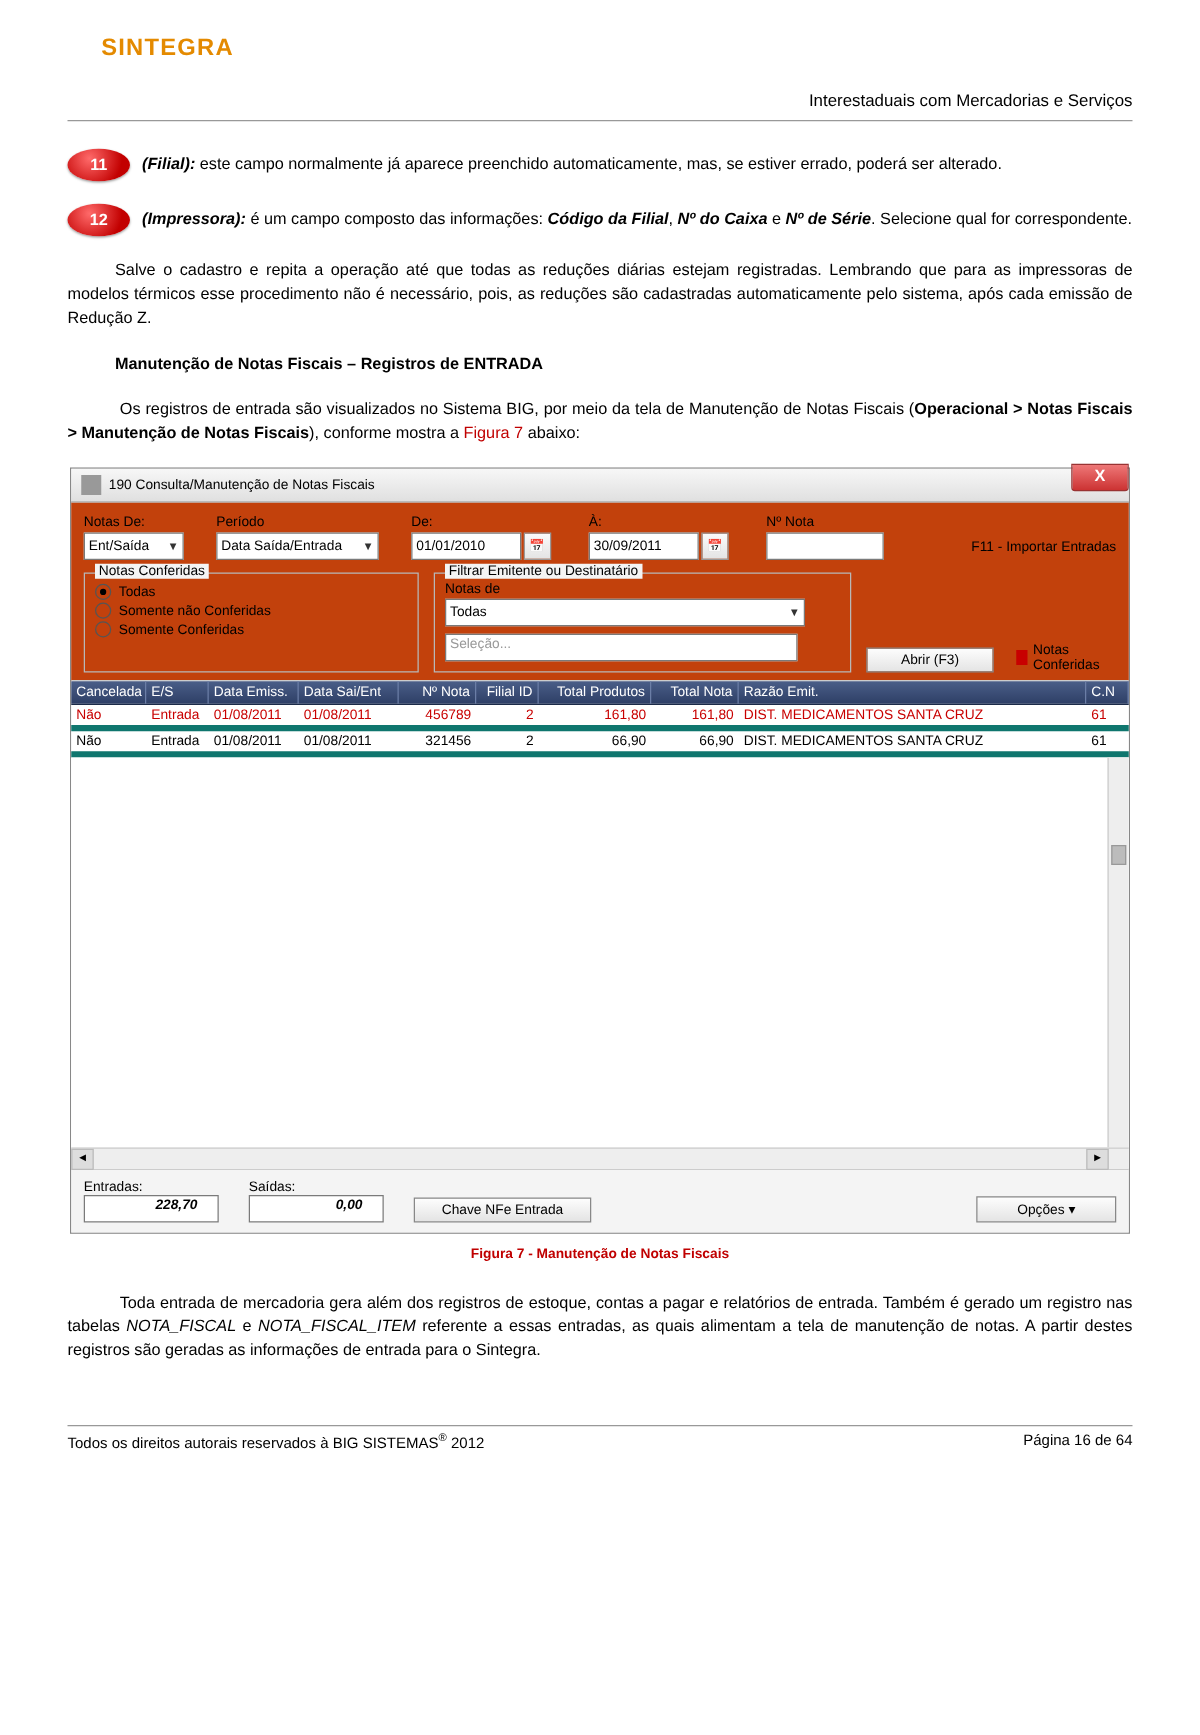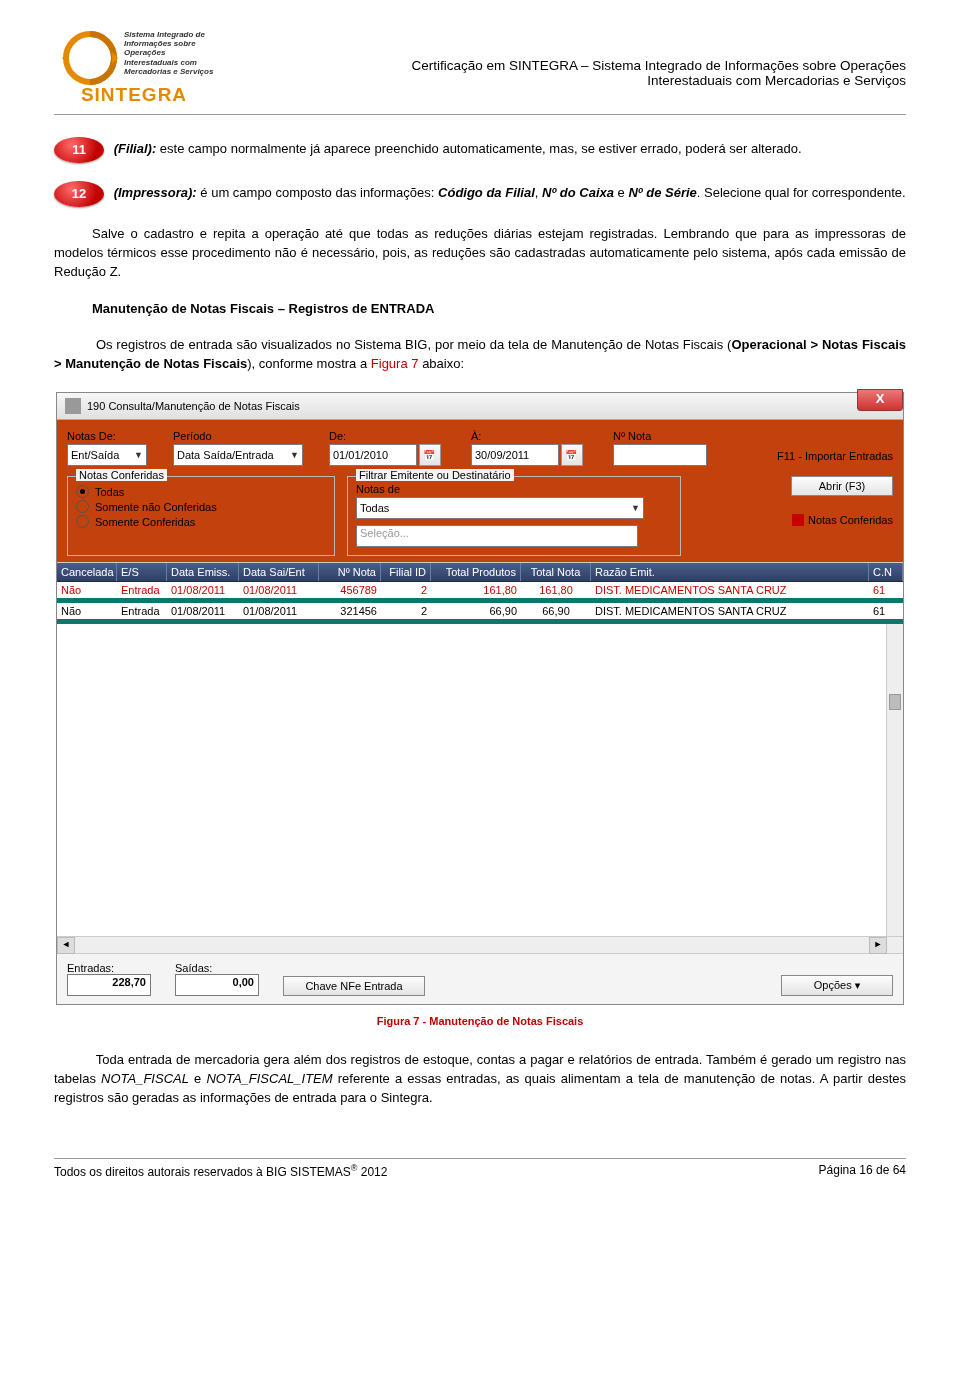--- a/index.html
+++ b/index.html
@@ -172,38 +172,38 @@
   }
   .radio-row { display:flex; align-items:center; gap:6px; margin:2px 0; font-size:11px;}
   .radio-dot {
     width:11px; height:11px; border:1px solid #555; border-radius:50%;
     display:inline-flex; align-items:center; justify-content:center;
   }
   .radio-dot.checked::after{ content:""; width:5px;height:5px;background:#000;border-radius:50%; }
   .selgrey {
     color:#999;
   }
-  .rightcol { width: 200px; display:flex; flex-direction:column; gap:18px; align-items:flex-end; }
+  .rightcol { width: 200px; display:flex; flex-direction:row; gap:18px; align-items:flex-end;justify-content:center; }
   .legendflag { display:flex; align-items:center; gap:4px; font-size:11px; }
   .legendflag .sq { width:12px; height:12px; background:#c80000; display:inline-block; }
   
   .gridwrap { background:#fff; }
   .ghead {
     display:flex;
     background: linear-gradient(#4a5e88,#2e3f66);
     color:#fff;
     font-size:11px;
     border-bottom:1px solid #1b2a48;
   }
   .gh { padding:3px 4px; border-right:1px solid #6b7ea6; box-sizing:border-box; overflow:hidden; white-space:nowrap; }
   .grow { display:flex; font-size:11px; border-bottom:5px solid #0f766e; }
   .gc { padding:2px 4px; box-sizing:border-box; overflow:hidden; white-space:nowrap; text-overflow:clip; }
   .grow.red-row { color:#c80000; }
   .c-canc{width:60px}.c-es{width:50px}.c-de{width:72px}.c-dse{width:80px}.c-nn{width:62px;text-align:right}
-  .c-fid{width:50px;text-align:right}.c-tp{width:90px;text-align:right}.c-tn{width:70px;text-align:center}
+  .c-fid{width:50px;text-align:right}.c-tp{width:90px;text-align:right}.c-tn{width:70px;text-align:right}
   .c-re{flex:1}.c-cnpj{width:34px}
   .gridspace { height: 312px; position:relative; background:#fff;}
   .vscroll {
     position:absolute; right:0; top:0; bottom:0; width:16px;
     background:#eee; border-left:1px solid #ccc;
   }
   .vscroll .thumb { position:absolute; left:2px; right:2px; top:70px; height:14px; background:#bcbcbc; border:1px solid #999;}
   .hscroll {
     height:16px; background:#eee; border-top:1px solid #ccc;
     position:relative;
@@ -218,56 +218,45 @@
     background:#f4f4f4;
     padding: 8px 10px;
     display:flex;
     align-items:flex-end;
     gap: 24px;
     border-top:1px solid #ccc;
   }
   .sumfld { display:flex; flex-direction:column; }
   .sumfld .val {
     border:1px solid #7a7a7a; background:#fff; width:74px; height:18px;
-    text-align:right; padding:1px 4px; font-weight:bold;
+    text-align:right; padding:1px 16px; font-weight:bold;font-style:italic;
   }
   .footbar .spacer{flex:1}
   
   .pagefoot {
     border-top:1px solid #999;
     margin-top: 50px;
     display:flex;
     justify-content:space-between;
     font-size: 12px;
     padding-top:4px;
   }
   .sup { font-size: 9px; vertical-align: super; }
 </style>
 </head>
 <body>
 
 <div class="page">
 
   <div class="header">
     <div class="logo-block">
-      <div class="logo-row">
-        <span class="logo-icon">
-          <svg viewBox="0 0 56 56">
-            <circle cx="28" cy="28" r="24" fill="none" stroke="#e48a00" stroke-width="6"></circle>
-            <path d="M28 4 a24 24 0 0 1 0 48" fill="none" stroke="#c97300" stroke-width="6"></path>
-            <polygon points="50,22 56,28 50,34" fill="#e48a00"></polygon>
-            <polygon points="6,22 0,28 6,34" fill="#e48a00"></polygon>
-          </svg>
-        </span>
-        <div class="logo-sub">Sistema Integrado de Informações sobre Operações Interestaduais com Mercadorias e Serviços</div>
-      </div>
       <div class="logo-text">SINTEGRA</div>
     </div>
     <div class="header-title">
-      <span>Certificação em SINTEGRA – Sistema Integrado de Informações sobre Operações</span><br>
+      <br>
       <span>Interestaduais com Mercadorias e Serviços</span>
     </div>
   </div>
 
   <p class="para">
     <span class="badge">11</span>
     <span class="bold italic">(Filial):</span><span> este campo normalmente já aparece preenchido automaticamente, mas, se estiver errado, poderá ser alterado.</span>
   </p>
 
   <p class="para">

